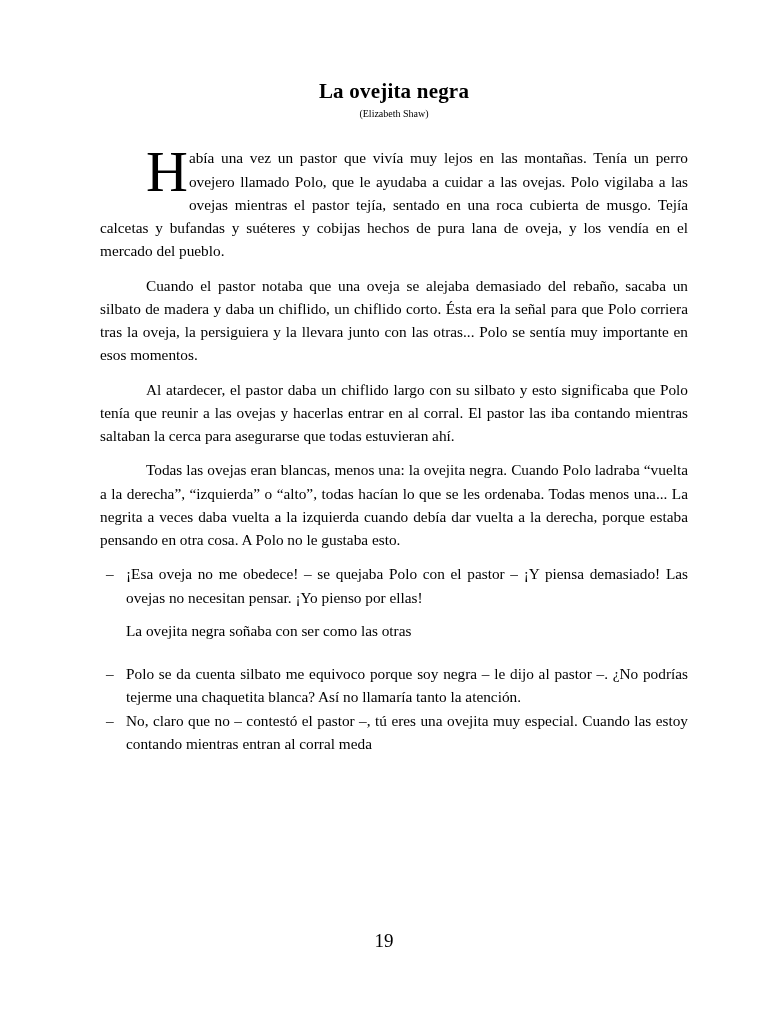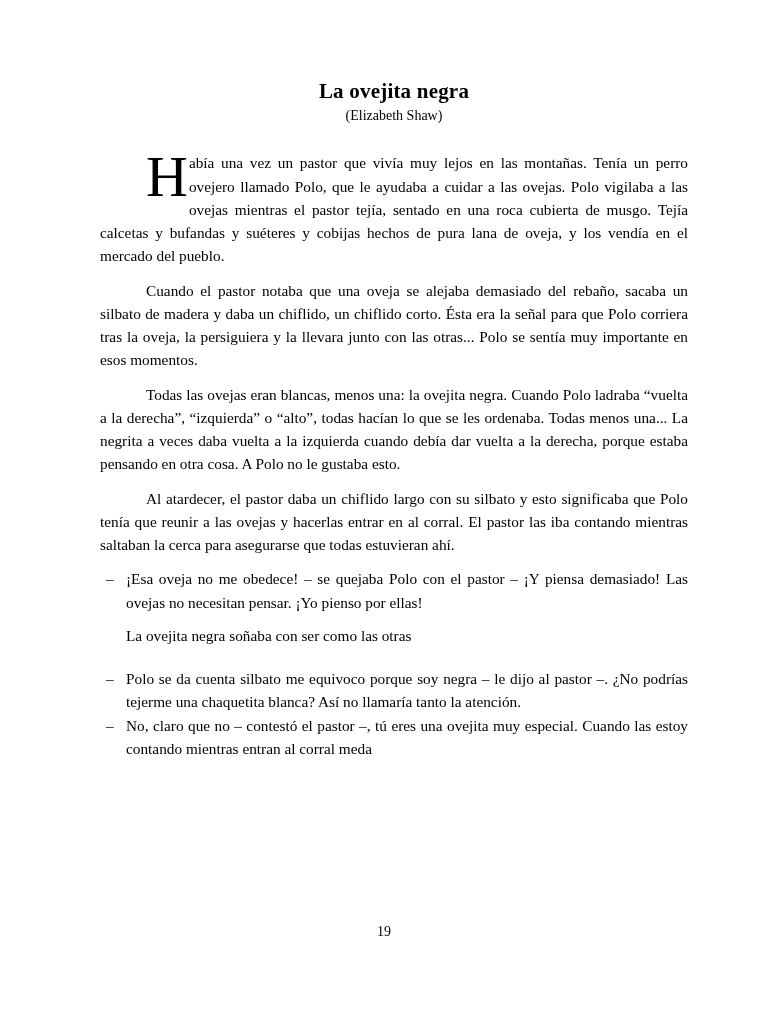--- a/index.html
+++ b/index.html
@@ -25,21 +25,21 @@
   .title {
     text-align: center;
     font-size: 21px;
     font-weight: bold;
     letter-spacing: 0.2px;
     margin: 0 0 2px 0;
     line-height: 1.3;
   }
   .byline {
     text-align: center;
-    font-size: 14px;
+    font-size: 10px;
     margin: 0 0 26px 0;
     line-height: 1.3;
   }
   .body-text {
     font-size: 15.3px;
     line-height: 1.52;
     text-align: justify;
   }
   p {
     margin: 0 0 11px 0;
@@ -79,47 +79,47 @@
     top: 0;
   }
   .plain-line {
     margin: 0 0 20px 0;
     text-indent: 0;
     padding-left: 26px;
     text-align: left;
   }
   .page-number {
     position: absolute;
-    bottom: 84px;
+    bottom: 72px;
     left: 0;
     width: 768px;
     text-align: center;
-    font-size: 14px;
+    font-size: 19px;
   }
 </style>
 </head>
 <body>
 
 <div class="page">
 
   <h1 class="title">La ovejita negra</h1>
   <div class="byline">(Elizabeth Shaw)</div>
 
   <div class="body-text">
 
     <p class="dropcap-par">
       <span class="dropcap">H</span><span>abía una vez un pastor que vivía muy lejos en las montañas.</span>
       <span>Tenía un perro ovejero llamado Polo, que le ayudaba a cuidar a las ovejas. Polo vigilaba a las ovejas mientras el pastor tejía, sentado en una roca cubierta de musgo. Tejía calcetas y bufandas y suéteres y cobijas hechos de pura lana de oveja, y los vendía en el mercado del pueblo.</span>
     </p>
 
     <p class="indent">Cuando el pastor notaba que una oveja se alejaba demasiado del rebaño, sacaba un silbato de madera y daba un chiflido, un chiflido corto. Ésta era la señal para que Polo corriera tras la oveja, la persiguiera y la llevara junto con las otras... Polo se sentía muy importante en esos momentos.</p>
 
+    <p class="indent">Al atardecer, el pastor daba un chiflido largo con su silbato y esto significaba que Polo tenía que reunir a las ovejas y hacerlas entrar en al corral. El pastor las iba contando mientras saltaban la cerca para asegurarse que todas estuvieran ahí.</p>
+
     <p class="indent">Todas las ovejas eran blancas, menos una: la ovejita negra. Cuando Polo ladraba “vuelta a la derecha”, “izquierda” o “alto”, todas hacían lo que se les ordenaba. Todas menos una... La negrita a veces daba vuelta a la izquierda cuando debía dar vuelta a la derecha, porque estaba pensando en otra cosa. A Polo no le gustaba esto.</p>
-
-    <p class="indent">Al atardecer, el pastor daba un chiflido largo con su silbato y esto significaba que Polo tenía que reunir a las ovejas y hacerlas entrar en al corral. El pastor las iba contando mientras saltaban la cerca para asegurarse que todas estuvieran ahí.</p>
 
     <ul class="dialog-list">
       <li>
         <span class="dash">–</span>
         <span>¡Esa oveja no me obedece! – se quejaba Polo con el pastor – ¡Y piensa demasiado! Las ovejas no necesitan pensar. ¡Yo pienso por ellas!</span>
       </li>
     </ul>
 
     <p class="plain-line">La ovejita negra soñaba con ser como las otras</p>
 

